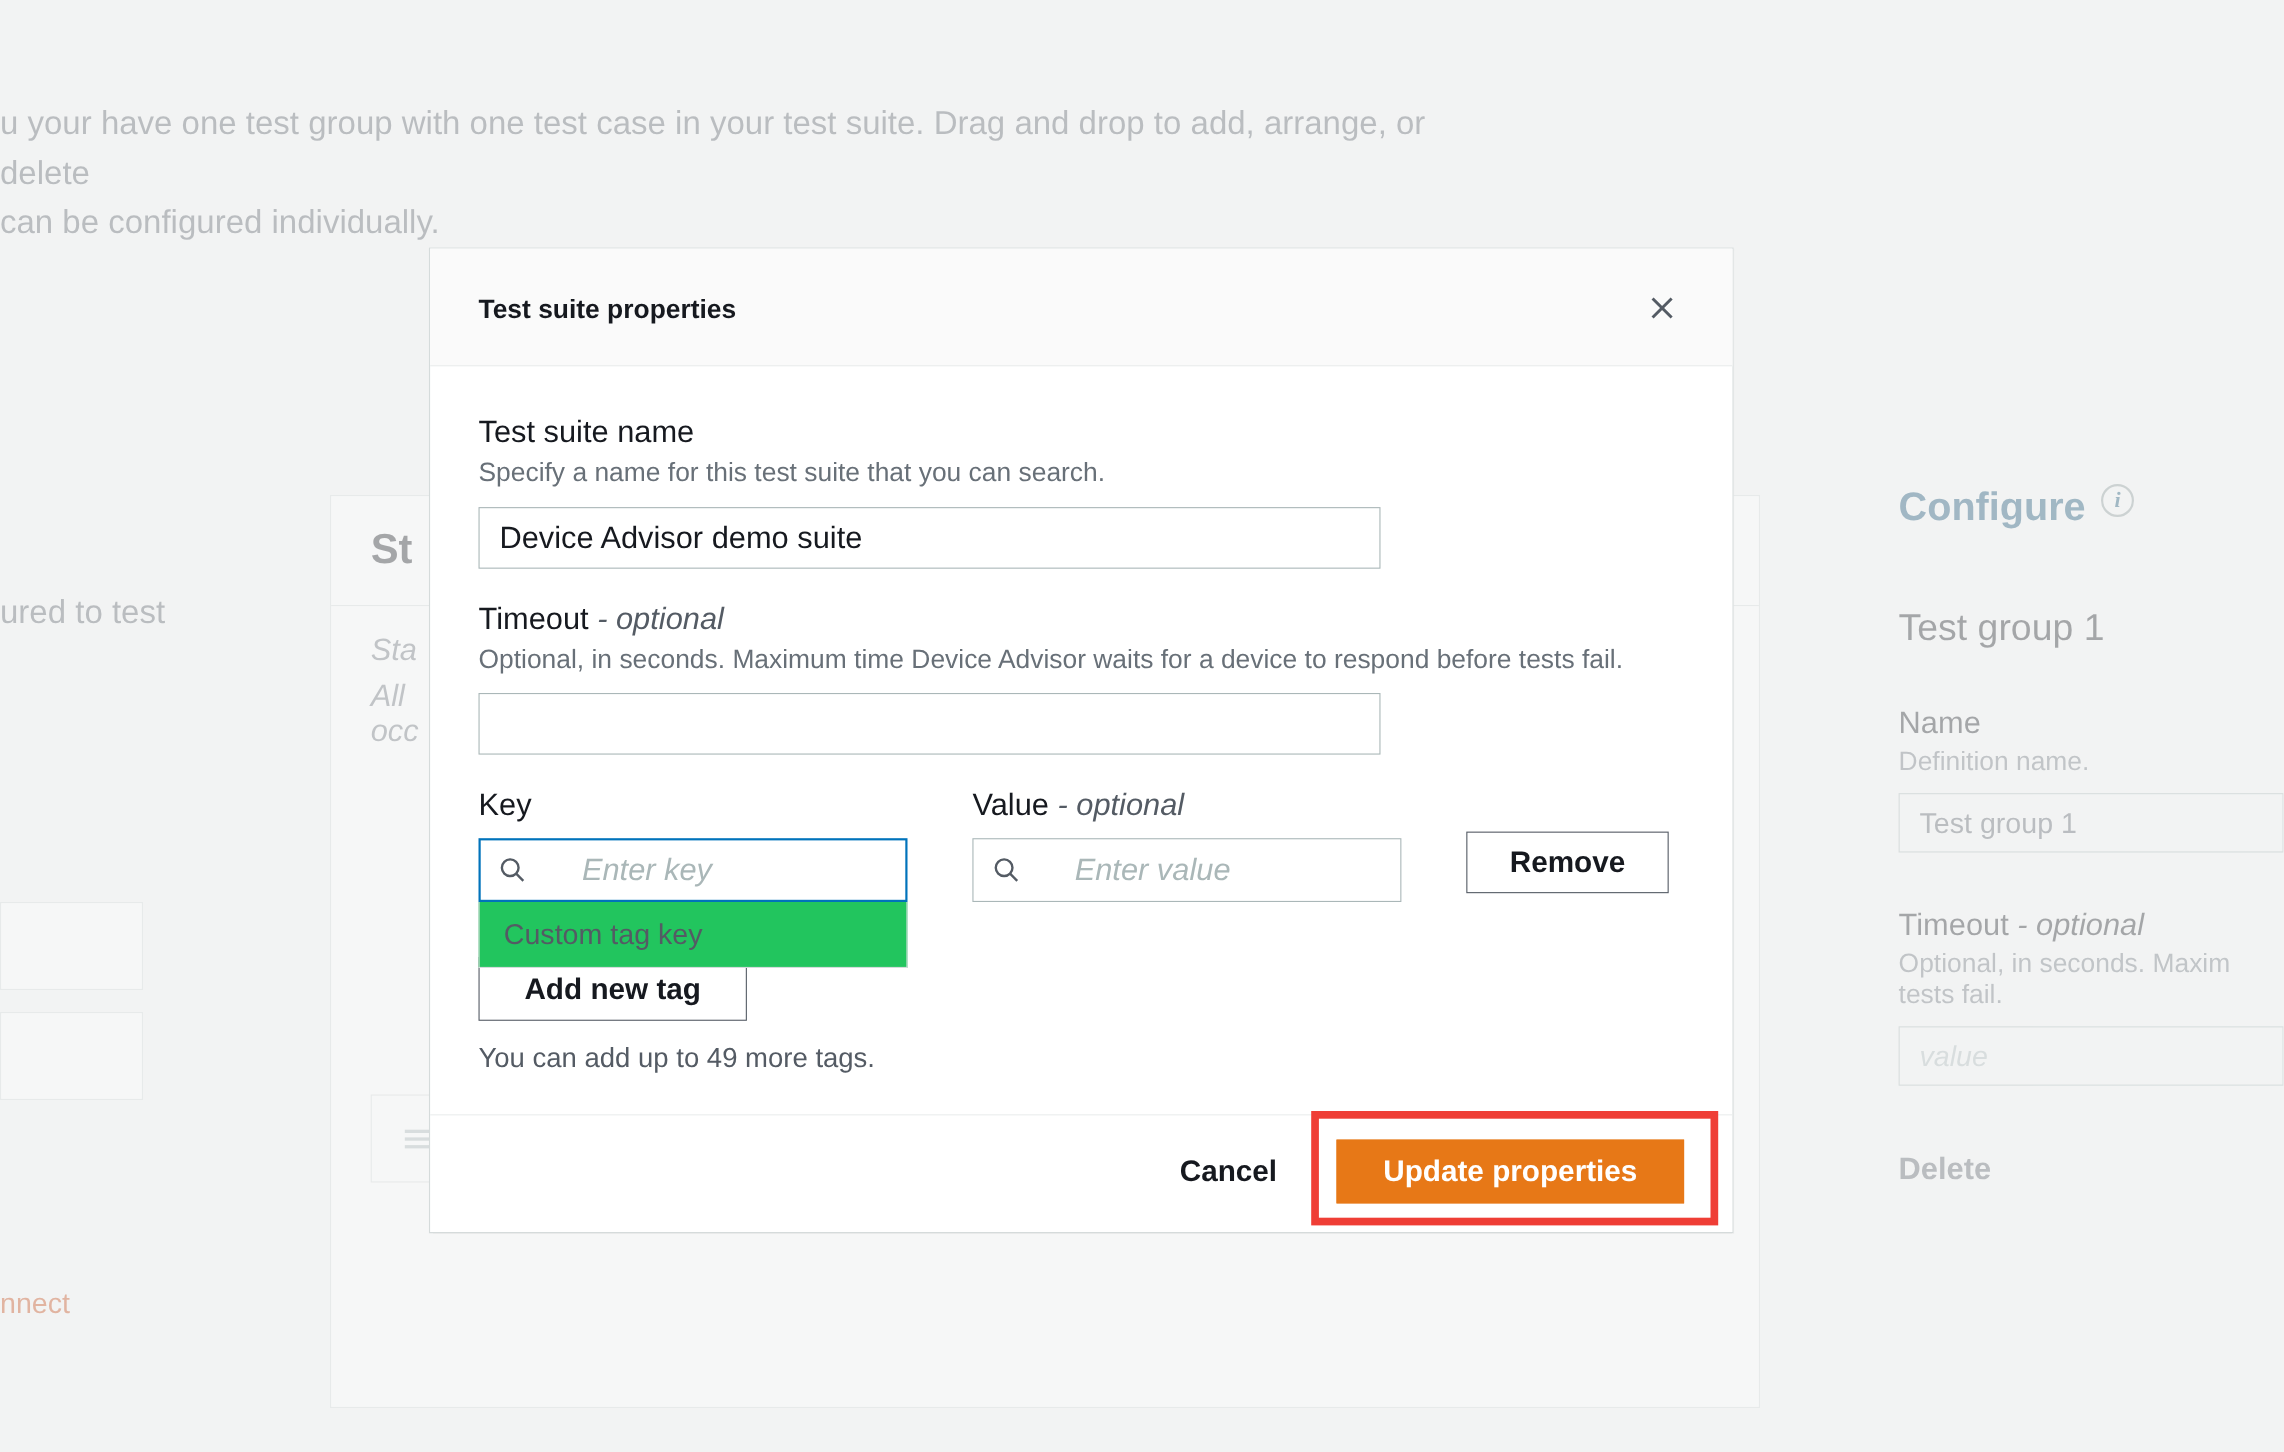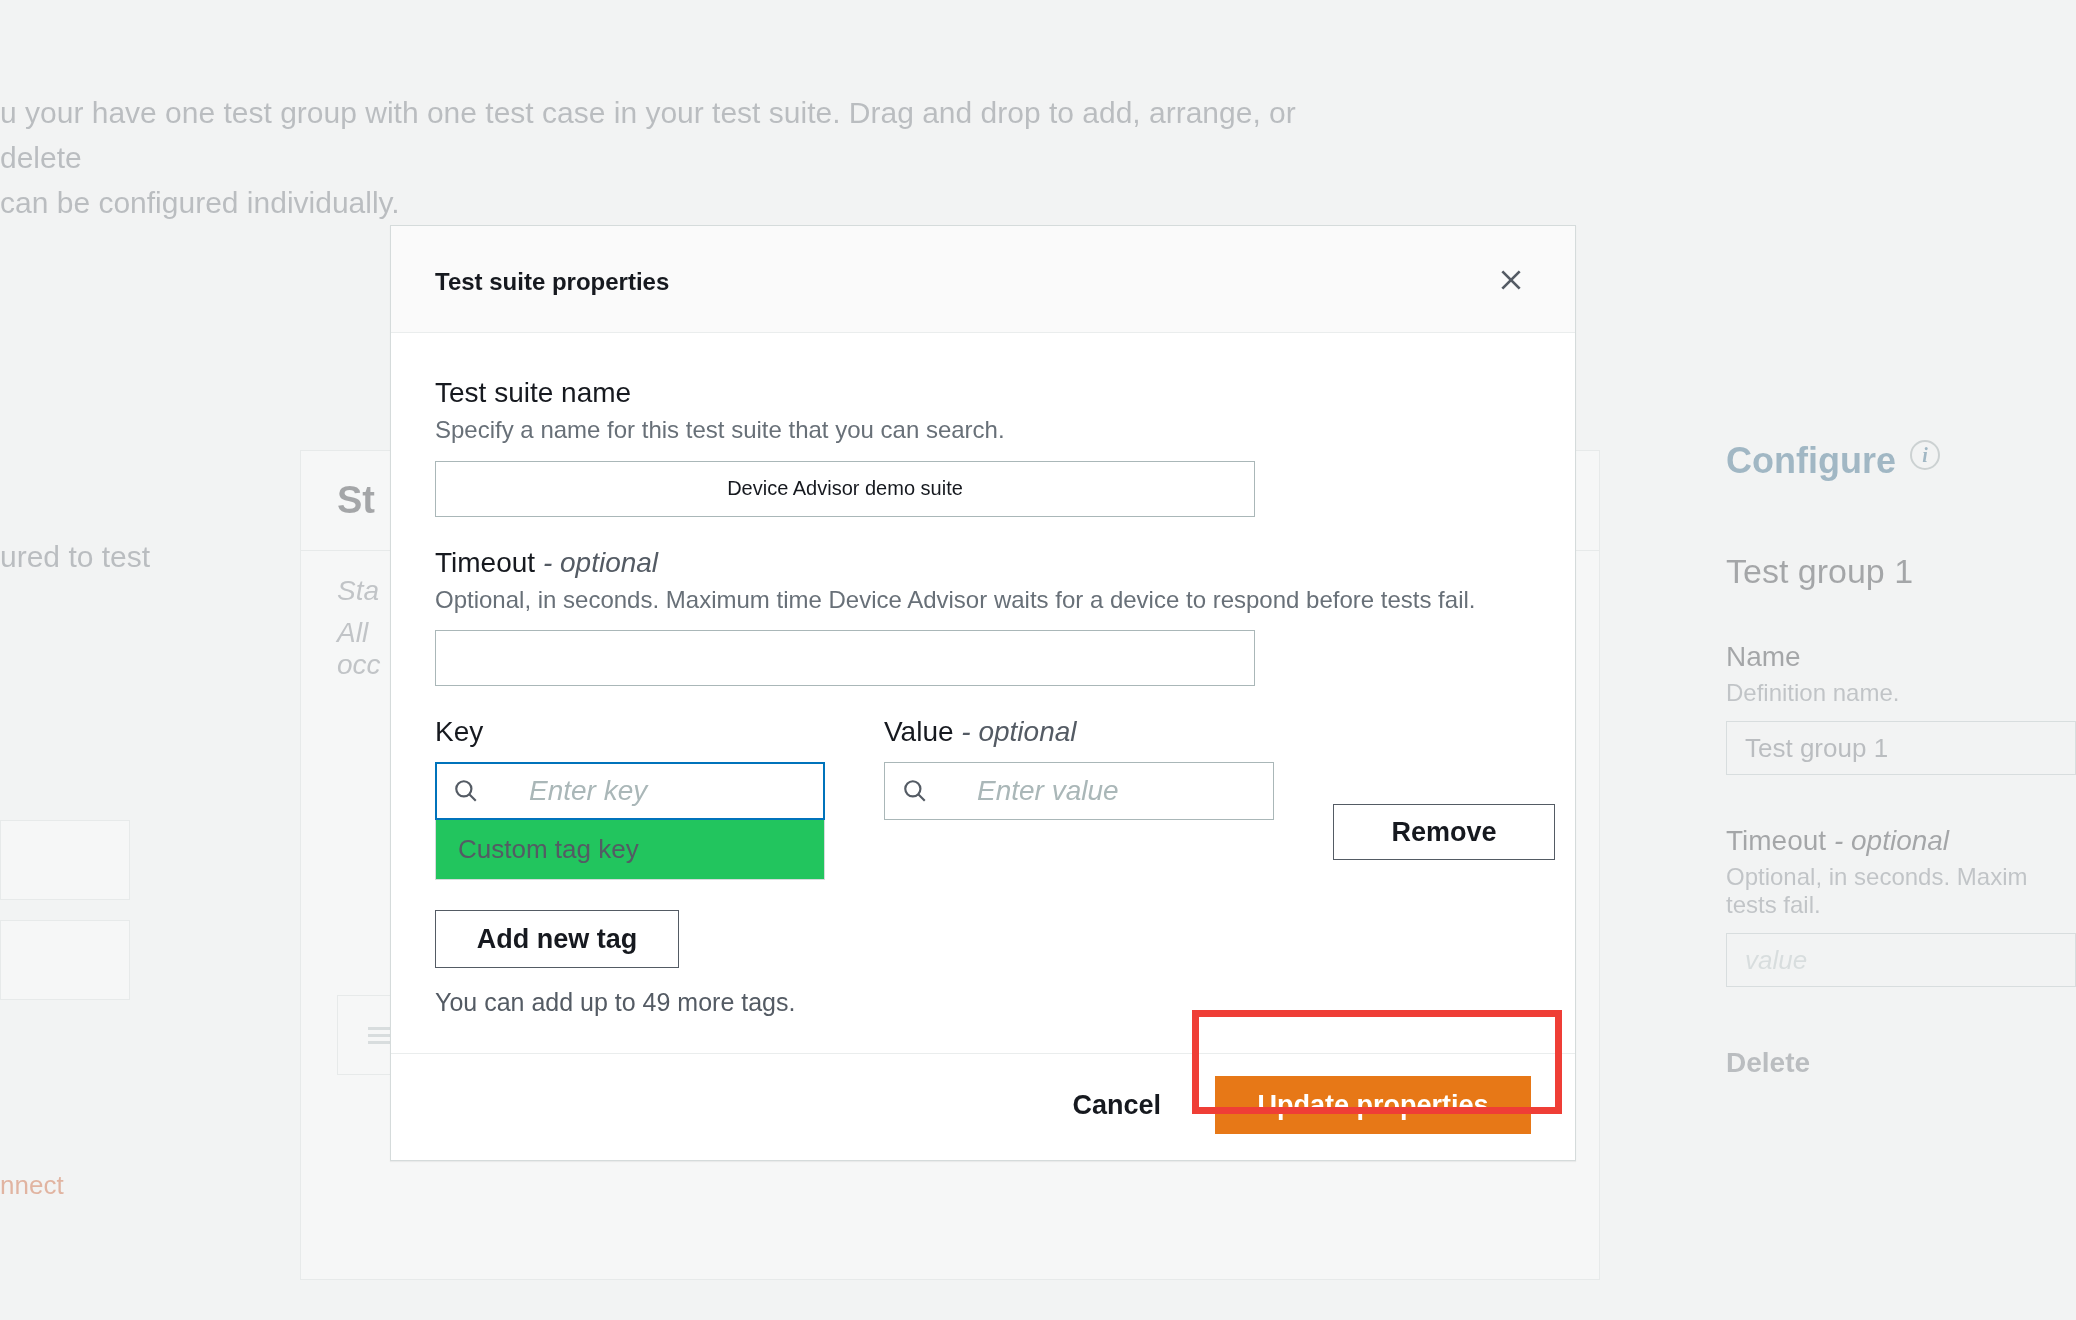--- a/index.html
+++ b/index.html
@@ -42,21 +42,21 @@
   .modal-header { display:flex; align-items:center; justify-content:space-between; padding:36px 44px 30px 44px; border-bottom:1px solid #eaeded; background:#fafafa;}
   .modal-title { font-size:24px; font-weight:700; color:#16191f; }
   .close-btn { cursor:pointer; width:40px;height:40px;display:flex;align-items:center;justify-content:center;}
   .close-btn svg{width:26px;height:26px;stroke:#545b64;stroke-width:2.5;}
 
   .modal-body { padding:44px 44px 36px 44px; }
 
   .field-label { font-size:28px; color:#16191f; }
   .field-label .optional { font-style:italic; color:#545b64;}
   .field-help { font-size:24px; color:#687078; margin-top:4px; line-height:1.4;}
-  .text-input { width:820px; height:56px; border:1px solid #aab7b8; font-size:20px; padding:0 18px; color:#16191f; font-family:inherit; outline:none; margin-top:14px;text-align:center;}
+  .text-input { width:820px; height:56px; border:1px solid #aab7b8; font-size:28px; padding:0 18px; color:#16191f; font-family:inherit; outline:none; margin-top:14px;}
   .text-input::placeholder{color:#aab7b8;font-style:italic;}
 
   .section { margin-bottom:30px; }
 
   
   .kv-row { display:flex; gap:59px; align-items:flex-start; margin-top:6px;}
   .kv-col { display:flex; flex-direction:column; }
   .search-wrap{position:relative;margin-top:14px;}
   .search-input{width:390px;height:58px;border:1px solid #aab7b8;font-size:28px;padding:0 18px 0 92px;font-family:inherit;color:#16191f;}
   .search-input::placeholder{color:#aab7b8;font-style:italic;}
@@ -197,21 +197,21 @@
                   <circle cx="10" cy="10" r="7"></circle>
                   <path d="M15 15 L21 21"></path>
                 </svg>
             </span>
             <input class="search-input" type="text" placeholder="Enter value" style="">
           </div>
         </div>
 
         <div class="kv-col remove-col" style="justify-content:flex-end;">
           <div style="height:40px;"></div>
-          <button class="btn small" style="width:222px;margin-top:48px;">Remove</button>
+          <button class="btn small" style="width:184px;">Remove</button>
         </div>
       </div>
 
       <button class="btn add-tag-btn" style="width:244px;">Add new tag</button>
       <div class="tag-note">You can add up to 49 more tags.</div>
     </div>
 
     <div class="modal-footer">
       <button class="btn link">Cancel</button>
       <button class="btn primary" style="width:316px;height:58px;">Update properties</button>

